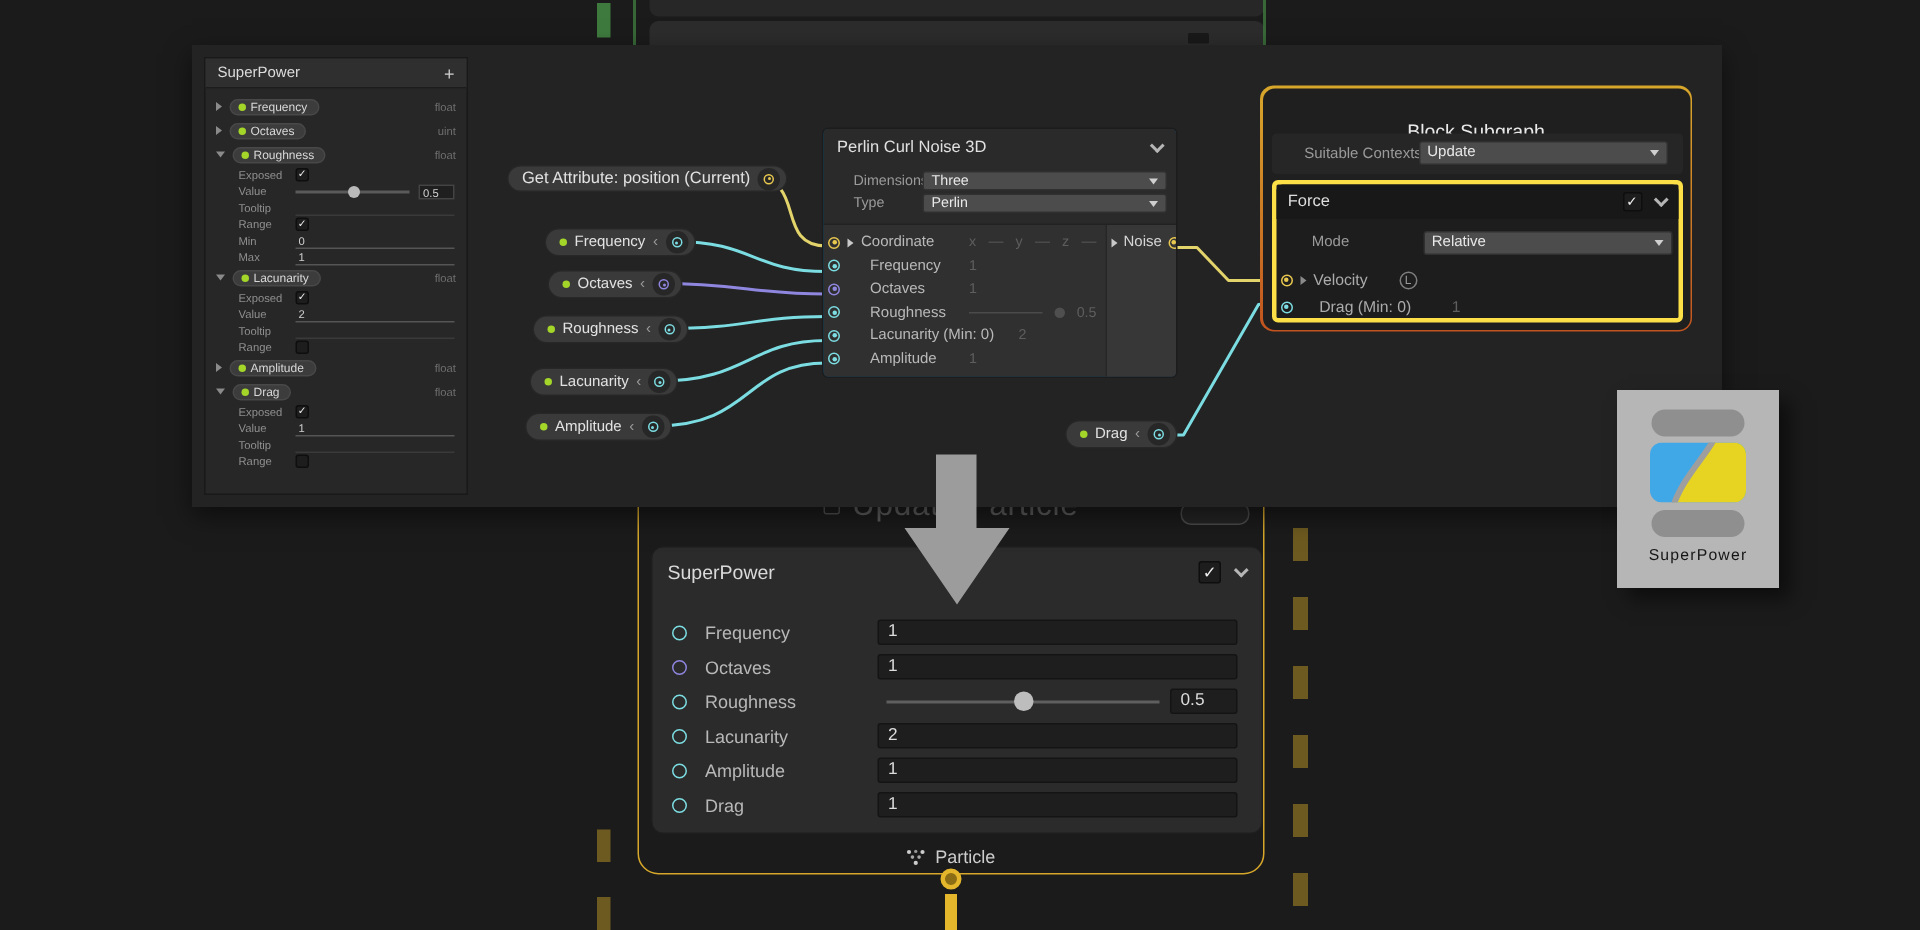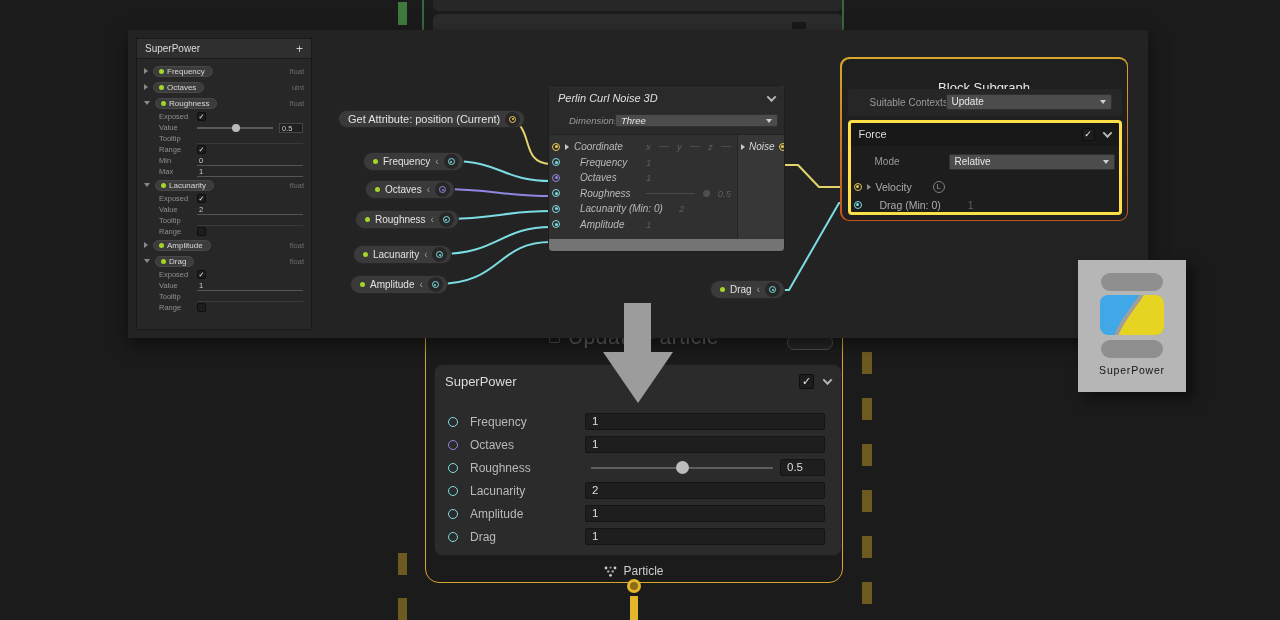--- a/index.html
+++ b/index.html
@@ -48,21 +48,21 @@
   .bb-track { flex:1; height:2px; background:#5a5a5a; position:relative; margin-right:6px; }
   .bb-handle { position:absolute; top:-3px; width:8px; height:8px; border-radius:50%; background:#b9b9b9; }
   .bb-valbox { width:24px; height:10px; background:#1f1f1f; border:1px solid #444; color:#d0d0d0; font-size:7.5px; line-height:9px; padding-left:2px; flex:0 0 auto; }
 
   
   .gpill { position:absolute; z-index:3; height:19px; border-radius:10px; background:#3a3a3a; border:1px solid #272727; display:flex; align-items:center; gap:5px; padding:0 4px 0 9px; font-size:10px; color:#e2e2e2; }
   .gpill .collapse { color:#9a9a9a; font-size:10px; line-height:1; }
   .portwrap { width:15px; height:15px; border-radius:50%; background:#272727; display:flex; align-items:center; justify-content:center; }
 
   
-  .perlin { left:548px; top:85px; width:237px; height:167px; background:#737373; border:1px solid #1c1c1c; border-radius:4px; z-index:3; overflow:hidden;font-style:italic; }
+  .perlin { left:548px; top:85px; width:237px; height:167px; background:#0c4a6e; border:1px solid #1c1c1c; border-radius:4px; z-index:3; overflow:hidden; }
   .pn-title { height:24px; background:#2a2a2a; display:flex; align-items:center; padding:0 9px; font-size:11px; color:#e0e0e0; }
   .pn-settings { background:#2a2a2a; border-bottom:1px solid #222; padding:3px 6px 6px 0; }
   .pn-set-row { display:flex; align-items:center; height:15px; gap:6px; }
   .pn-set-label { width:60px; text-align:left; padding-left:20px; font-size:9.5px; color:#9a9a9a; flex:0 0 auto; }
   .pn-dd { flex:1; height:13px; font-size:9.5px; }
   .pn-body { position:relative; height:104px; background:#303030; }
   .pn-rows { position:absolute; left:0; top:4px; right:47px; }
   .pn-row { height:15.5px; display:flex; align-items:center; gap:5px; padding-left:3px; font-size:10px; color:#b9b9b9; position:relative; }
   .pn-val { position:absolute; left:97px; right:6px; color:#5e5e5e; font-size:9.5px; display:flex; gap:8px; align-items:center; }
   .dimline { display:inline-block; width:12px; height:1px; background:#4a4a4a; }
@@ -422,20 +422,27 @@
       <span class="chev" style="margin-left:auto;"></span>
     </div>
     <div class="pn-settings">
       <div class="pn-set-row">
         <span class="pn-set-label">Dimensions</span>
         <span class="dd pn-dd">
             <span>Three</span>
             <span class="dd-arrow"></span>
           </span>
       </div>
+      <div class="pn-set-row">
+        <span class="pn-set-label">Type</span>
+        <span class="dd pn-dd">
+            <span>Perlin</span>
+            <span class="dd-arrow"></span>
+          </span>
+      </div>
     </div>
     <div class="pn-body">
       <div class="pn-rows">
         <div class="pn-row">
           <span class="ring c-gold"></span>
           <span class="tri-r lit"></span>
           <span>Coordinate</span>
           <span class="pn-val">
               <span>x</span>
               <span class="dimline"></span>

